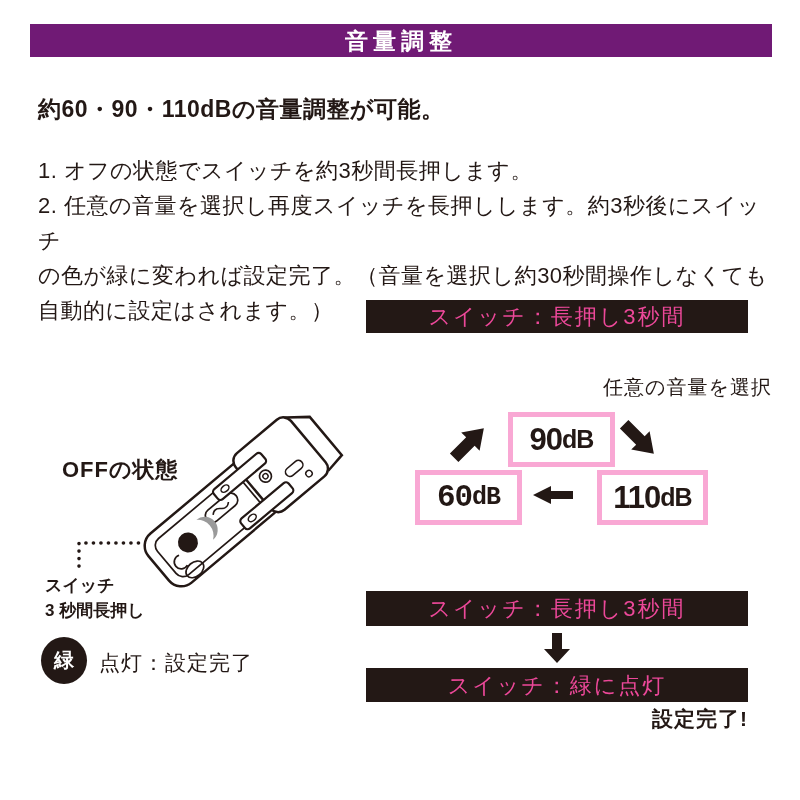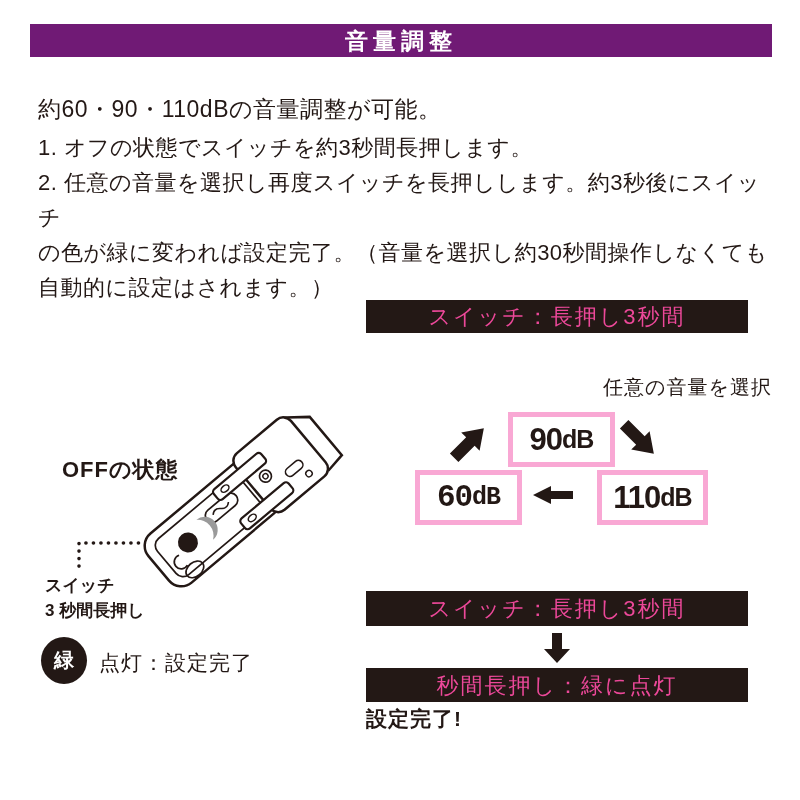--- a/index.html
+++ b/index.html
@@ -7,21 +7,21 @@
     position:relative; width:800px; height:800px; background:#ffffff;
     font-family:"Liberation Sans","DejaVu Sans",sans-serif; color:#231815;
     overflow:hidden;
   }
   .title-bar {
     position:absolute; left:30px; top:24px; width:742px; height:33px;
     background:#701a75; color:#ffffff; font-size:23px; font-weight:bold;
     text-align:center; line-height:34px; letter-spacing:5px;
   }
   .intro { position:absolute; left:38px; top:94px; width:740px; }
-  .intro-heading { font-size:23px; font-weight:normal; margin-bottom:5px; letter-spacing:0.5px; }
+  .intro-heading { font-size:23px; font-weight:bold; margin-bottom:28px; letter-spacing:0.5px; }
   .intro-line { font-size:22px; line-height:35px; letter-spacing:0.5px; }
 
   .black-bar {
     position:absolute; background:#231815; color:#ec4899; font-weight:normal;
     font-size:22px; text-align:center; letter-spacing:2px;
   }
   .bar-top  { left:366px; top:300px; width:382px; height:33px; line-height:34px; }
   .bar-b1   { left:366px; top:591px; width:382px; height:35px; line-height:36px; }
   .bar-b2   { left:366px; top:668px; width:382px; height:34px; line-height:35px; }
 
@@ -50,21 +50,21 @@
   .switch-label-1 { position:absolute; left:45px; top:574px; font-size:17px; font-weight:bold; }
   .switch-label-2 { position:absolute; left:45px; top:599px; font-size:17px; font-weight:bold; }
 
   .led-badge {
     position:absolute; left:41px; top:637px; width:46px; height:47px;
     background:#231815; border-radius:50%; color:#fff; font-size:20px; font-weight:bold;
     display:flex; align-items:center; justify-content:center;
   }
   .led-text { position:absolute; left:99px; top:649px; font-size:21px; letter-spacing:1px; }
 
-  .result { position:absolute; left:366px; top:705px; width:382px; text-align:left; font-size:21px; font-weight:bold; letter-spacing:1px; }
+  .result { position:absolute; left:366px; top:705px; width:382px; text-align:right; font-size:21px; font-weight:bold; letter-spacing:1px; }
 </style>
 </head>
 <body>
 
 <div class="page">
 
   <div class="title-bar">音量調整</div>
 
   <div class="intro">
     <div class="intro-heading">約60・90・110dBの音量調整が可能。</div>
@@ -141,16 +141,16 @@
 
   <div class="led-badge">緑</div>
   <div class="led-text">点灯：設定完了</div>
 
   <div class="black-bar bar-b1">スイッチ：長押し3秒間</div>
   <div class="arrow arrow-d">
     <svg width="26" height="30" viewBox="0 0 26 30">
       <polygon points="8,0 18,0 18,16 26,16 13,30 0,16 8,16" fill="#231815"></polygon>
     </svg>
   </div>
-  <div class="black-bar bar-b2">秒間長押し：緑に点灯</div>
+  <div class="black-bar bar-b2">スイッチ：緑に点灯</div>
   <div class="result">設定完了!</div>
 
 </div>
 
 </body></html>

